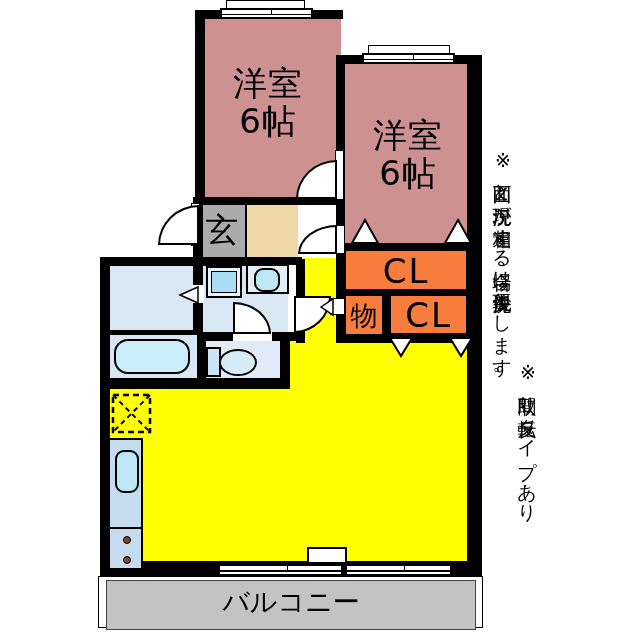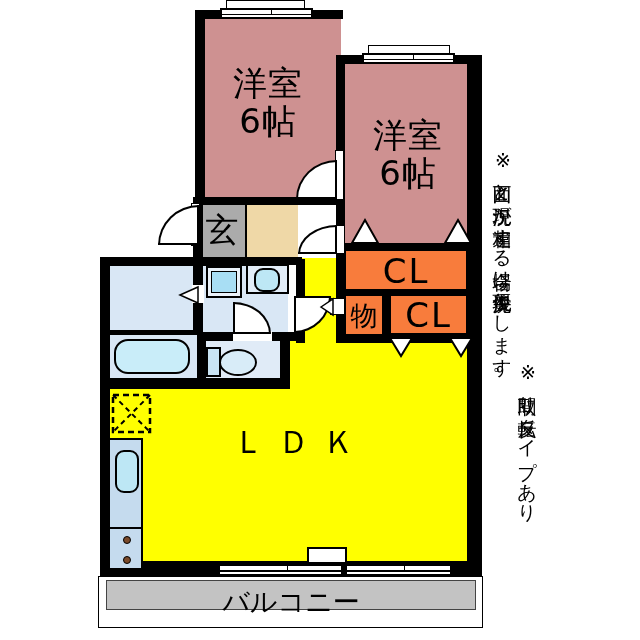--- a/index.html
+++ b/index.html
@@ -154,24 +154,23 @@
   </div>
   <div class="abs lbl room-lbl" style="left:348px;top:116px;width:120px;">
     <div>洋室</div>
     <div>6帖</div>
   </div>
   <div class="abs lbl genkan-lbl" style="left:198px;top:208px;width:48px;">玄</div>
   <div class="abs lbl cl-lbl" style="left:343px;top:251px;width:126px;">CL</div>
   <div class="abs lbl mono-lbl" style="left:343px;top:296px;width:42px;">物</div>
   <div class="abs lbl cl-lbl" style="left:388px;top:295px;width:81px;">CL</div>
   <div class="abs lbl" style="left:228px;top:424px;width:145px;">
-    <div class="ldk-l1">ＬＤＫ</div>
   </div>
 
   <div class="abs bal-out" style="left:98px;top:576px;width:385px;height:52px;"></div>
-  <div class="abs bal-in" style="left:106px;top:580px;width:370px;height:30px;">
+  <div class="abs bal-in" style="left:106px;top:580px;width:370px;height:50px;">
     <div class="lbl bal-lbl" style="margin-top:-2px;">バルコニー</div>
   </div>
 
   <div class="abs vnote" style="left:490px;top:149px;height:445px;width:26px;">※図面と現況が相違する場合は現況優先とします。</div>
   <div class="abs vnote" style="left:515px;top:361px;height:215px;width:26px;">※間取り反転タイプあり</div>
 
 </div>
 
 </body></html>

